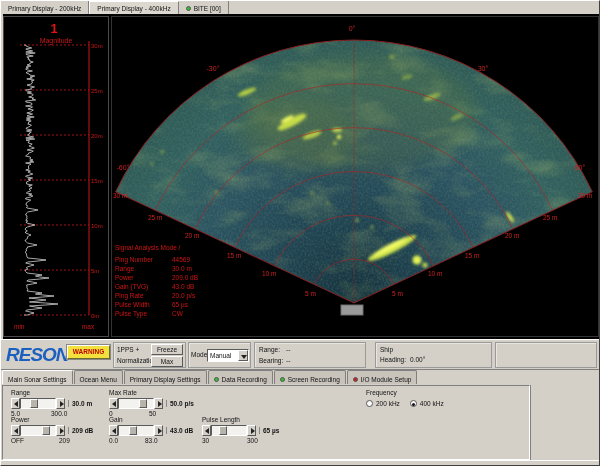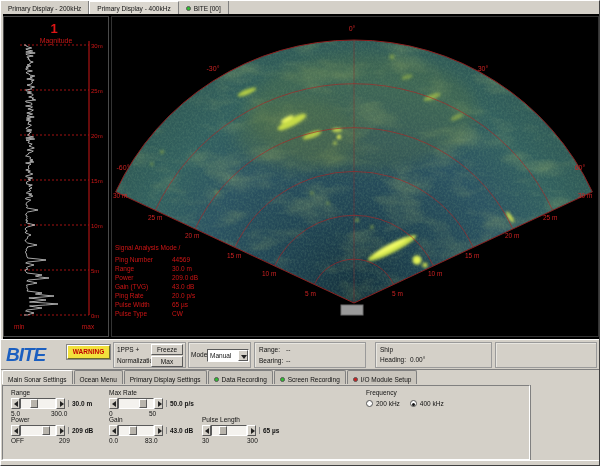--- a/index.html
+++ b/index.html
@@ -275,21 +275,21 @@
           </div>
         <div class="info-row">
             <span class="info-label">Pulse Type</span>
             <span>CW</span>
           </div>
       </div>
     </div>
   </div>
 
   <div class="toolbar">
-    <div class="logo">BITE</div>
+    <div class="logo">RESON</div>
     <div class="warning-btn">WARNING</div>
 
     <div class="tb-group grp-ind">
       <div class="ind-row" style="top:3px;">
         <span>1PPS +</span>
         <span class="led" style="position: absolute; left: 47px; background: rgb(221, 208, 32);"></span>
       </div>
       <div class="ind-row" style="top:14px;">
         <span>Normalization</span>
         <span class="led" style="position: absolute; left: 47px; background: rgb(47, 191, 47);"></span>

